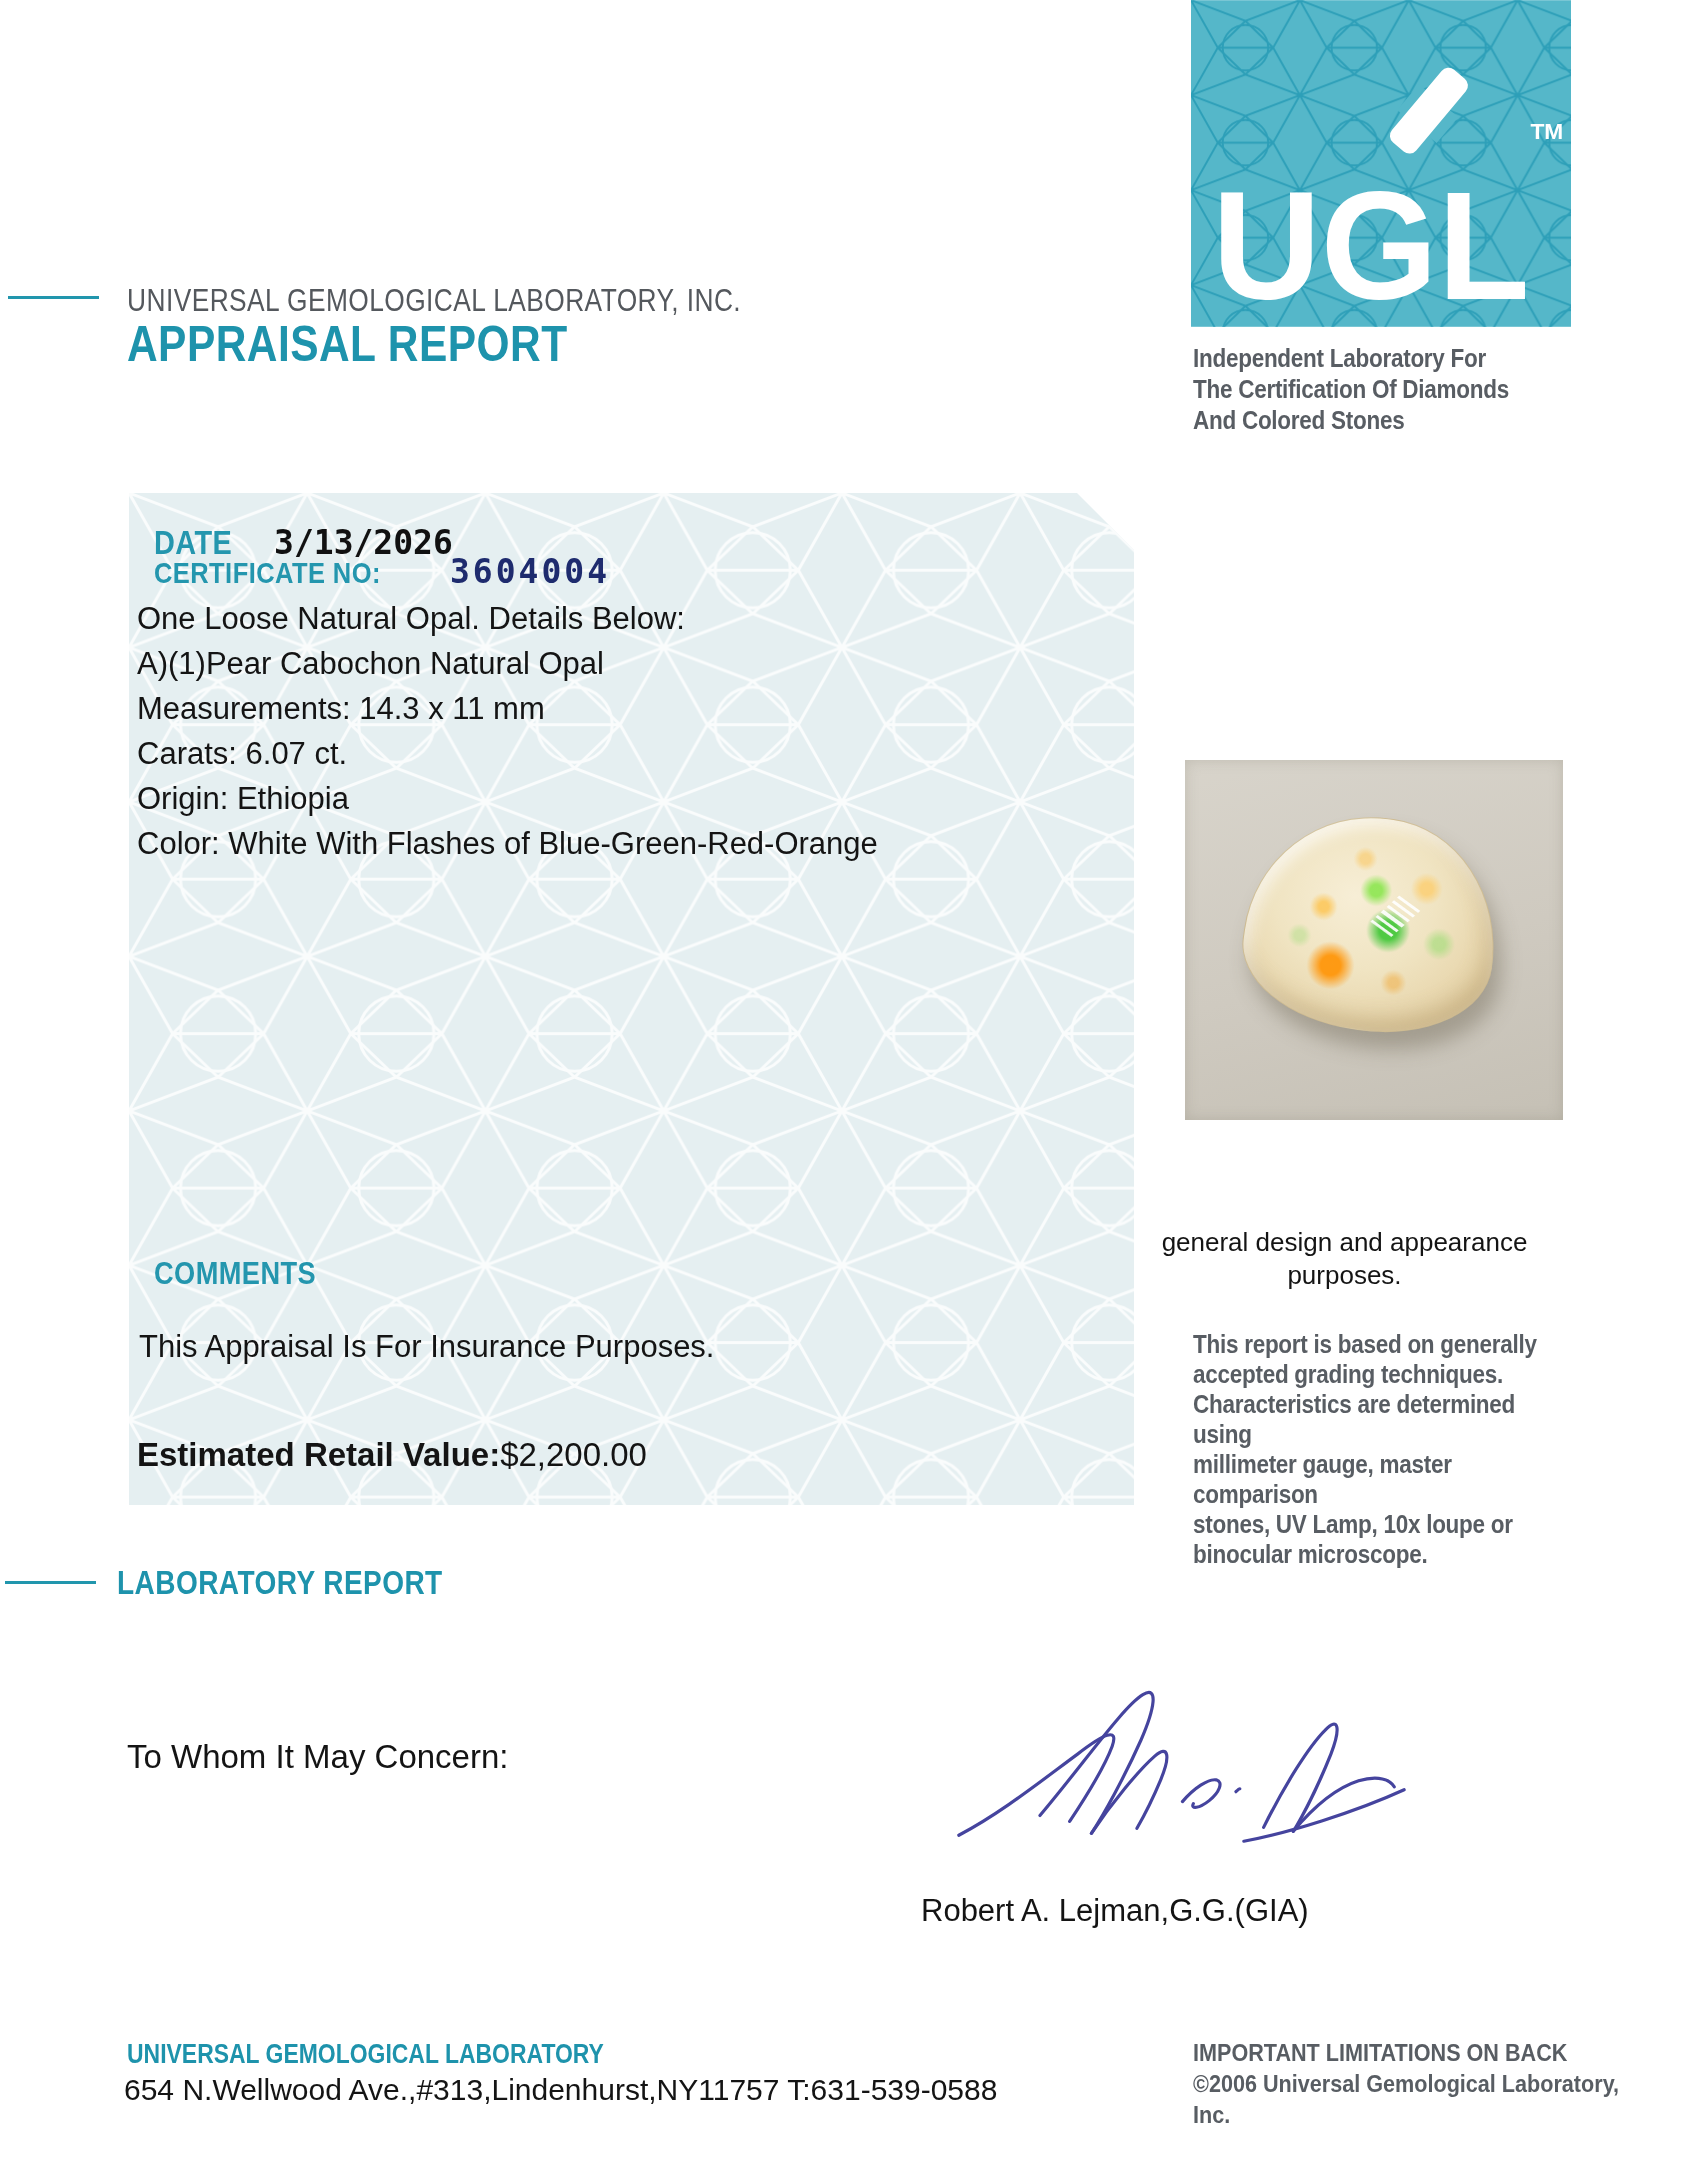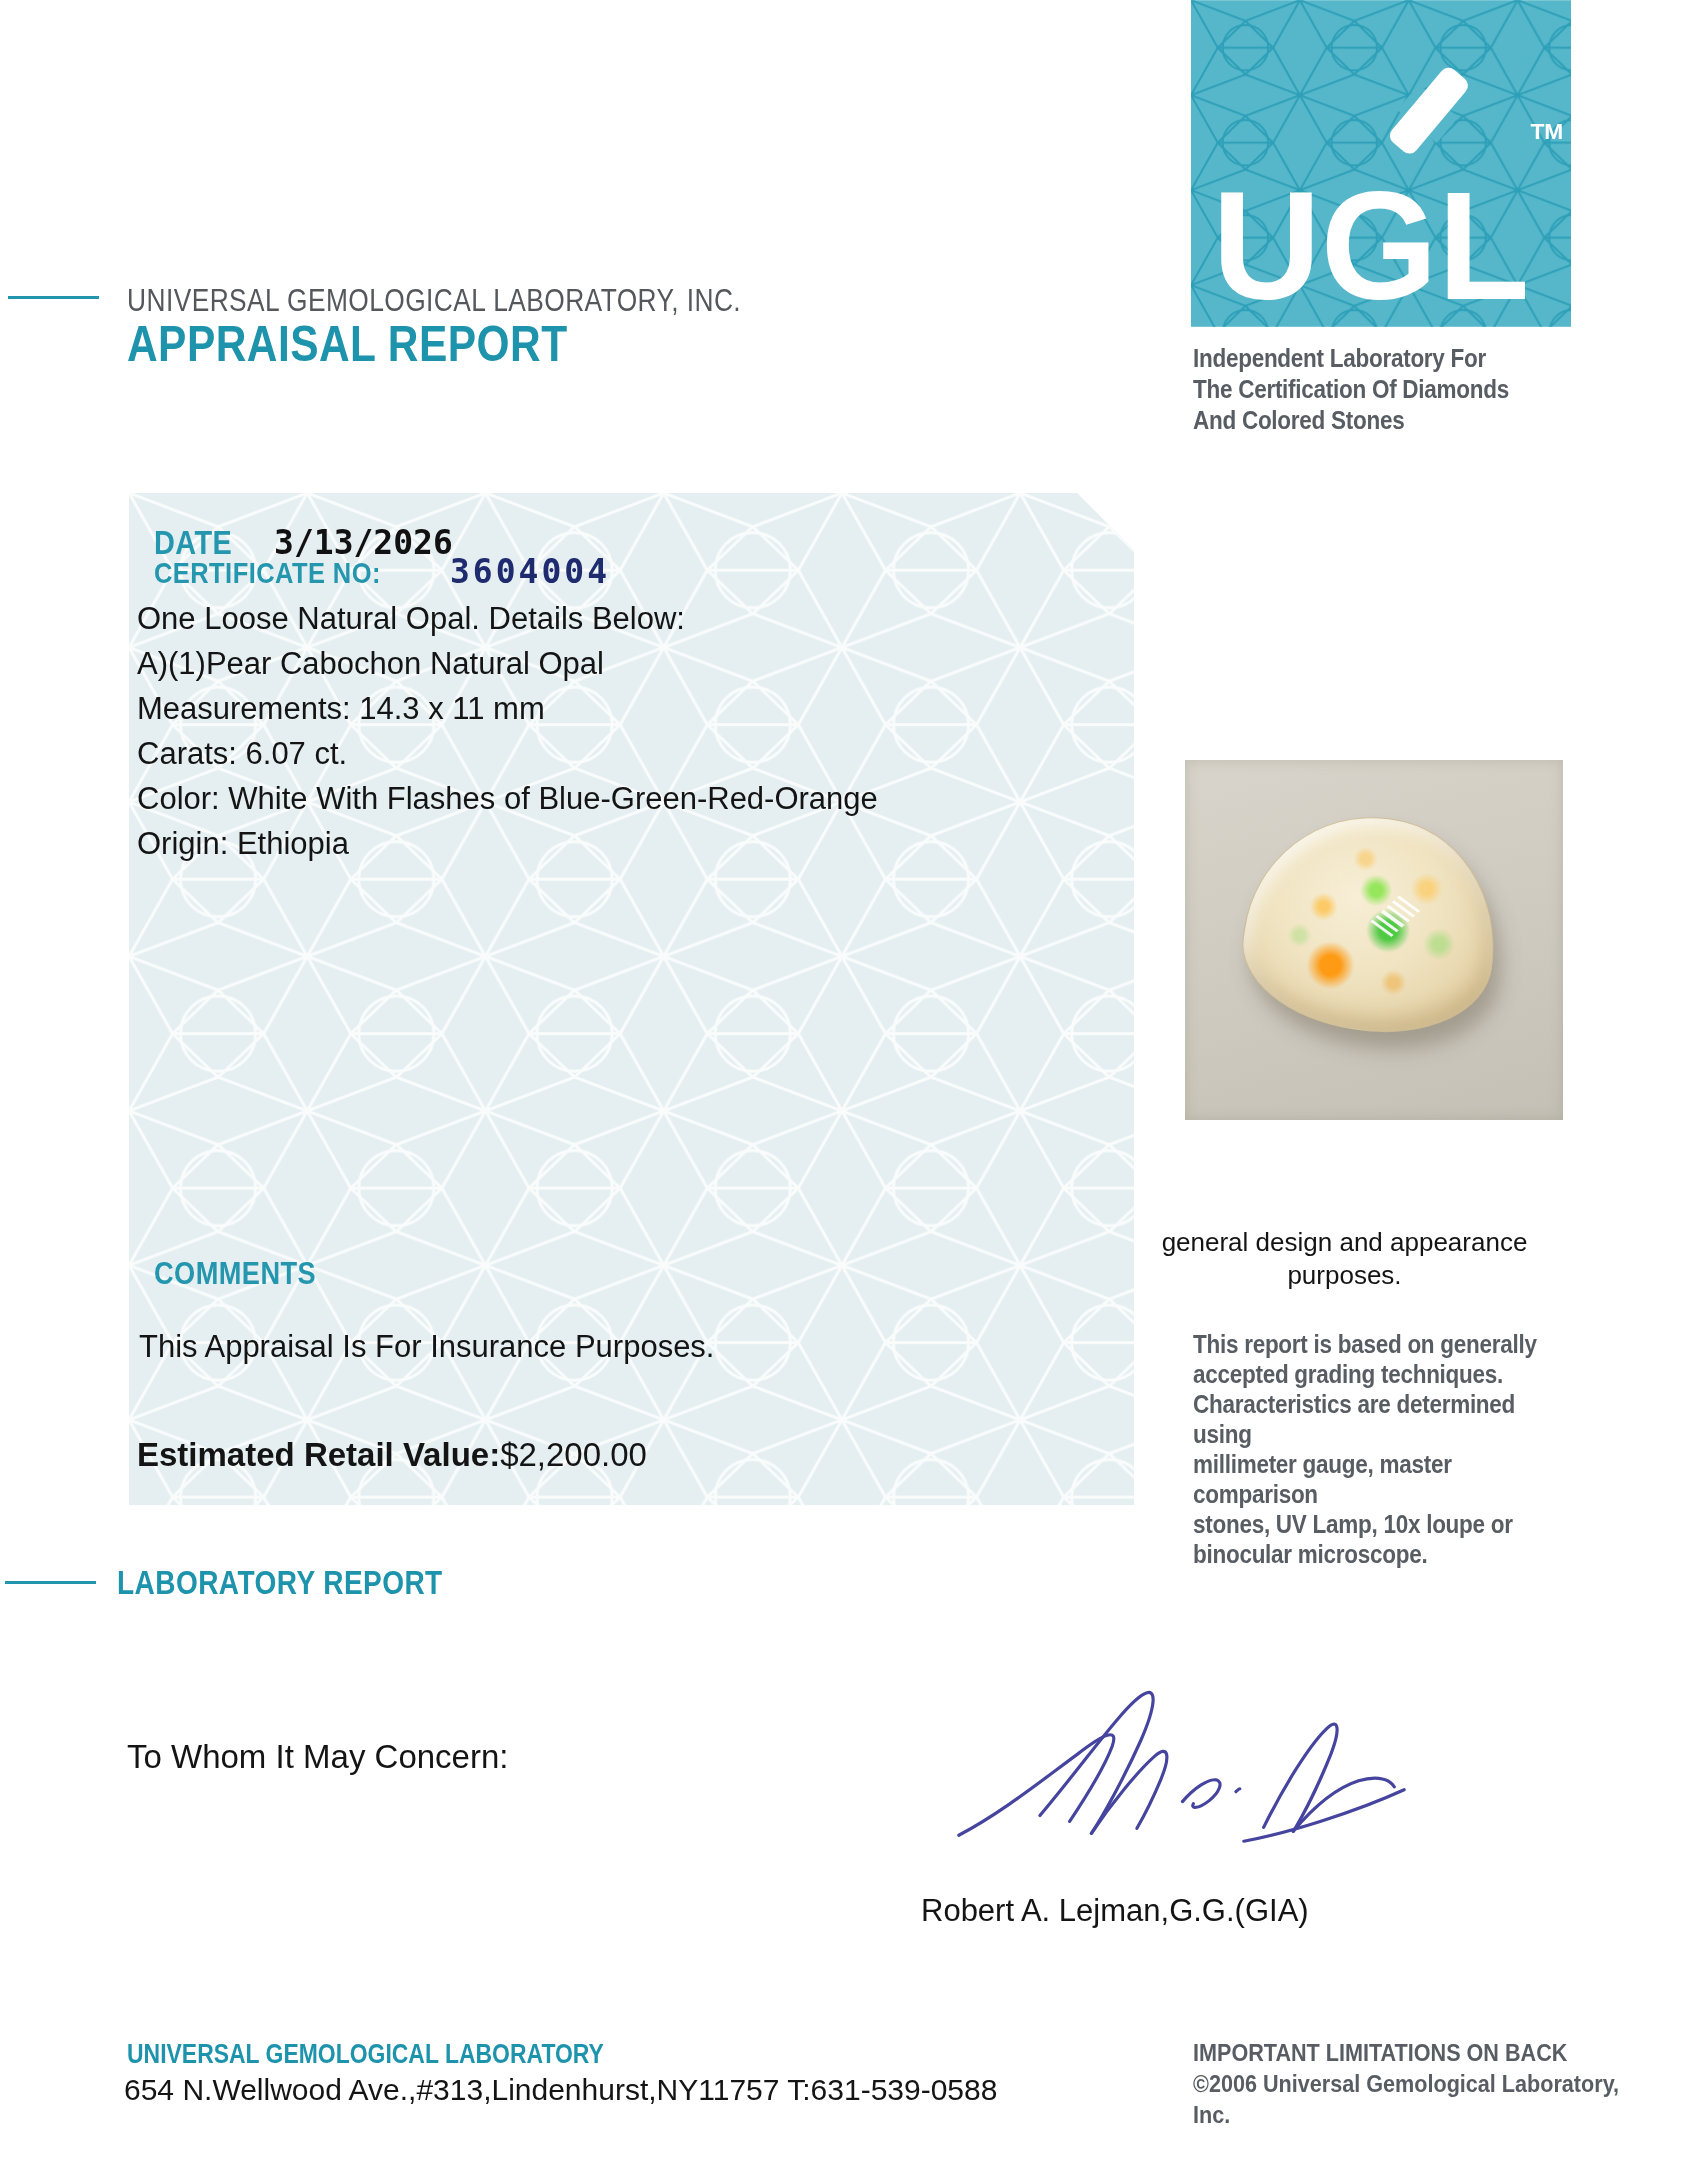--- a/index.html
+++ b/index.html
@@ -130,22 +130,22 @@
       </div>
       <div class="abs cert-row inline-flex">
         <span class="lbl cert-lbl cond">CERTIFICATE NO:</span>
         <span class="mono cert-val" style="margin-left:29px;">3604004</span>
       </div>
       <div class="abs details">
         <div>One Loose Natural Opal. Details Below:</div>
         <div>A)(1)Pear Cabochon Natural Opal</div>
         <div>Measurements: 14.3 x 11 mm</div>
         <div>Carats: 6.07 ct.</div>
+        <div>Origin: Ethiopia</div>
         <div>Color: White With Flashes of Blue-Green-Red-Orange</div>
-        <div>Origin: Ethiopia</div>
       </div>
       <div class="abs lbl comments-lbl cond">COMMENTS</div>
       <div class="abs comments-text">This Appraisal Is For Insurance Purposes.</div>
       <div class="abs value-row">
         <span class="value-lbl">Estimated Retail Value:</span><span class="value-amt">$2,200.00</span>
       </div>
     </div>
   </div>
 
   <div class="abs photo">

